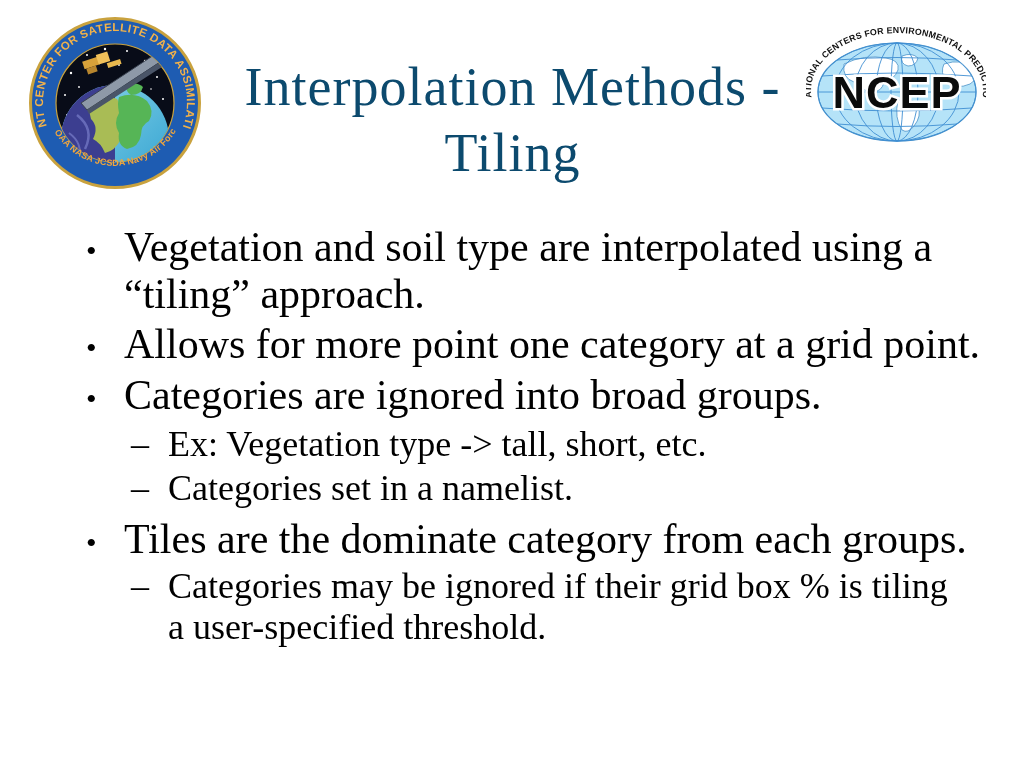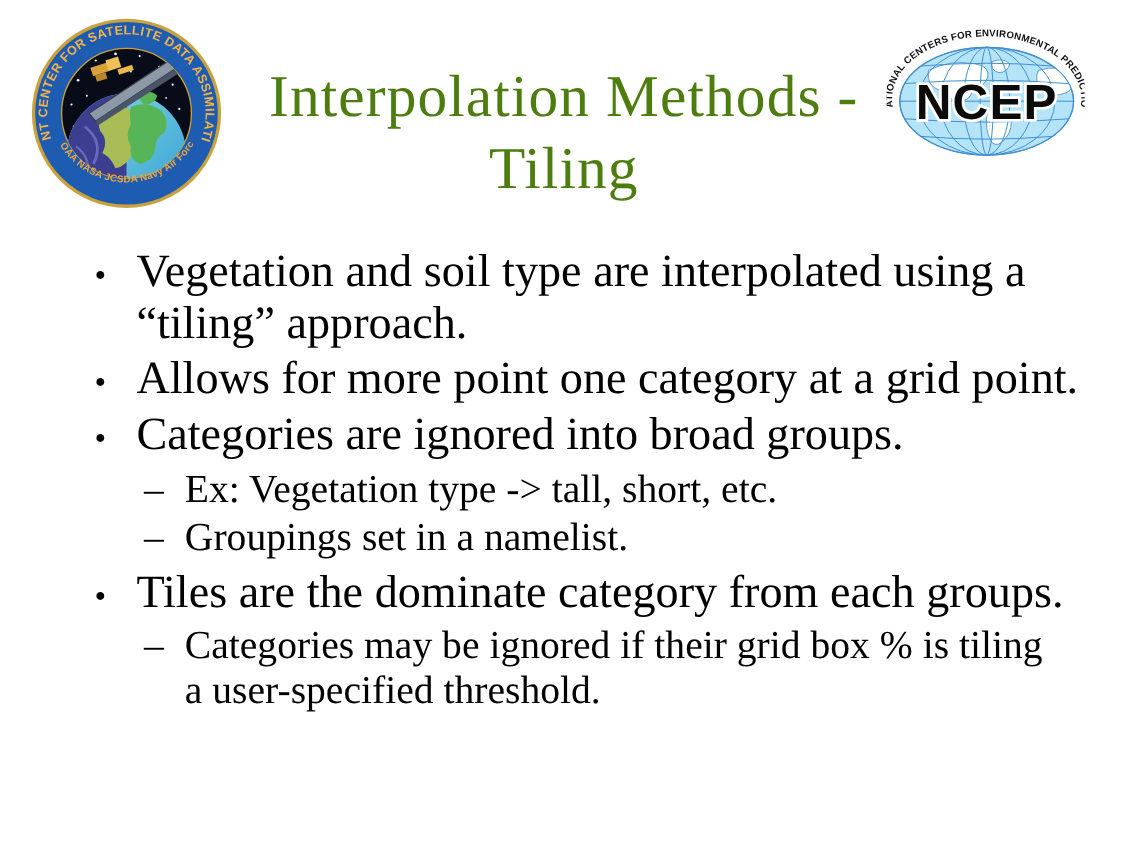--- a/index.html
+++ b/index.html
@@ -5,21 +5,21 @@
   html,body{margin:0;padding:0;background:#ffffff;}
   .slide{
     position:relative; width:1024px; height:768px; overflow:hidden;
     background:#ffffff; color:#000;
     font-family:"Liberation Serif", serif;
   }
   
   .title{
     position:absolute; left:185px; top:54px; width:655px;
     text-align:center; font-size:54px; line-height:66px;
-    letter-spacing:1px; white-space:pre-line; color:#4d7c0f;
+    letter-spacing:1px; white-space:pre-line; color:#0c4a6e;
   }
   
   .item{position:absolute; left:0; right:20px; display:flex; align-items:baseline;}
   .item .text{flex:1; white-space:pre-line;}
   .l1{font-size:42px; line-height:47px;}
   .l1 .marker{margin-left:86px; width:38px; font-size:0.72em; flex:none;}
   .l2{font-size:36px; line-height:41px;}
   .l2 .marker{margin-left:131px; width:37px; flex:none;}
   
   .logo{position:absolute;}
@@ -154,21 +154,21 @@
   <div class="item l1" style="top:372px">
     <span class="marker">•</span>
     <div class="text">Categories are ignored into broad groups.</div>
   </div>
   <div class="item l2" style="top:424px">
     <span class="marker">–</span>
     <div class="text">Ex: Vegetation type -&gt; tall, short, etc.</div>
   </div>
   <div class="item l2" style="top:468px">
     <span class="marker">–</span>
-    <div class="text">Groupings set in a namelist.</div>
+    <div class="text">Categories set in a namelist.</div>
   </div>
   <div class="item l1" style="top:516px">
     <span class="marker">•</span>
     <div class="text">Tiles are the dominate category from each groups.</div>
   </div>
   <div class="item l2" style="top:566px">
     <span class="marker">–</span>
     <div class="text">Categories may be ignored if their grid box % is tiling
 a user-specified threshold.</div>
   </div>

